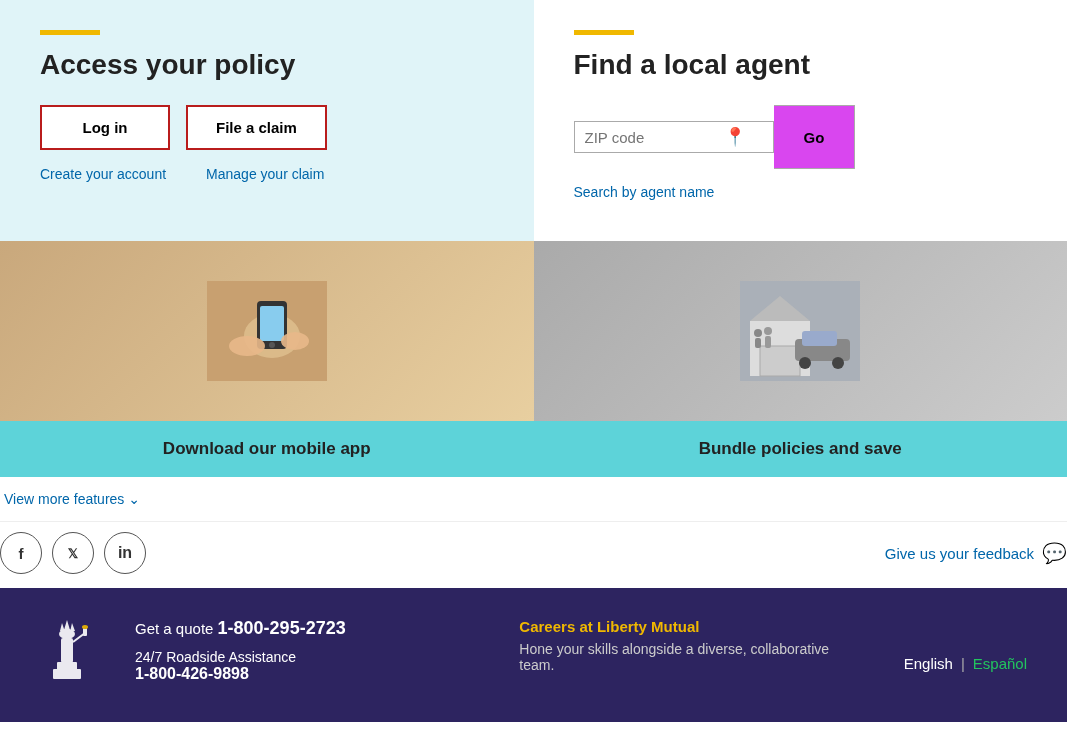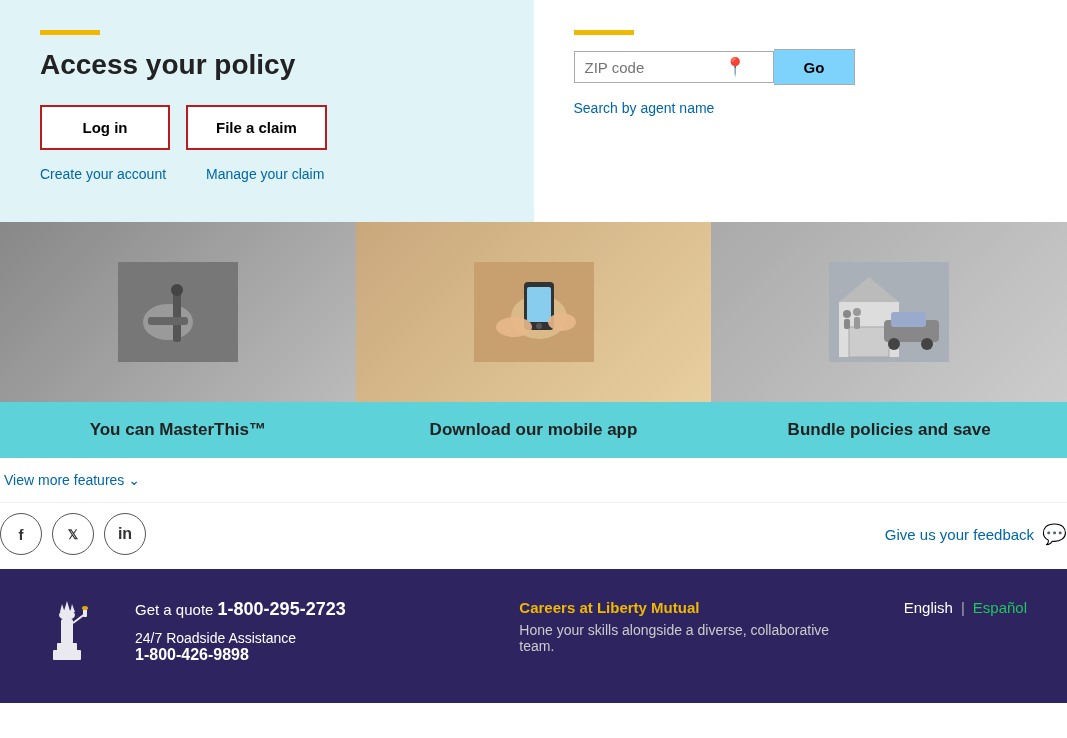--- a/index.html
+++ b/index.html
@@ -80,25 +80,25 @@
       font-size: 15px;
       color: #555;
       width: 140px;
       background: transparent;
     }
     .location-icon {
       color: #555;
       font-size: 18px;
     }
     .go-btn {
-      height: 36px;
+      height: 64px;
       padding: 0 30px;
       border: 1.5px solid #aaa;
       border-left: none;
-      background: #7dd3fc;
+      background: #d946ef;
       font-size: 15px;
       font-weight: bold;
       cursor: pointer;
     }
 
     
     .features-section {
       display: flex;
       width: 100%;
     }
@@ -219,20 +219,21 @@
     }
     .footer-careers-desc {
       font-size: 14px;
       color: #ccc;
     }
     .footer-lang {
       display: flex;
       align-items: center;
       gap: 8px;
       font-size: 15px;
+      margin-top: 37px;
     }
     .footer-lang-en {
       color: #fff;
     }
     .footer-lang-divider {
       color: #aaa;
     }
     .footer-lang-es {
       color: #22c55e;
       cursor: pointer;
@@ -257,46 +258,34 @@
       <button class="btn-outline">File a claim</button>
     </div>
     <div class="link-row">
       <a class="text-link">Create your account</a>
       <a class="text-link">Manage your claim</a>
     </div>
   </div>
 
   <div class="agent-section">
     <div class="yellow-bar"></div>
+    <h2 class="section-title">Find a local agent</h2>
     <div class="zip-row">
       <div class="zip-input-wrap">
         <input class="zip-input" type="text" placeholder="ZIP code" style="">
         <span class="location-icon">📍</span>
       </div>
       <button class="go-btn">Go</button>
     </div>
     <a class="text-link">Search by agent name</a>
   </div>
 </div>
 
 <div class="features-section">
 
-  <div class="feature-card">
-    <div class="feature-img-placeholder feat-img-1">
-
-      <svg width="120" height="100" viewBox="0 0 120 100">
-        <rect width="120" height="100" fill="#777"></rect>
-        <ellipse cx="50" cy="60" rx="25" ry="18" fill="#aaa" opacity="0.7"></ellipse>
-        <rect x="55" y="30" width="8" height="50" rx="3" fill="#555"></rect>
-        <circle cx="59" cy="28" r="6" fill="#444"></circle>
-        <rect x="30" y="55" width="40" height="8" rx="3" fill="#666"></rect>
-      </svg>
-    </div>
-    <div class="feature-label">You can MasterThis™</div>
-  </div>
 
   <div class="feature-card">
     <div class="feature-img-placeholder feat-img-2">
       <svg width="120" height="100" viewBox="0 0 120 100">
         <rect width="120" height="100" fill="#c8a070"></rect>
         <ellipse cx="65" cy="55" rx="28" ry="22" fill="#e0c090" opacity="0.8"></ellipse>
 
         <rect x="50" y="20" width="30" height="48" rx="4" fill="#333"></rect>
         <rect x="53" y="25" width="24" height="35" rx="2" fill="#88ccee"></rect>
         <circle cx="65" cy="64" r="3" fill="#555"></circle>

